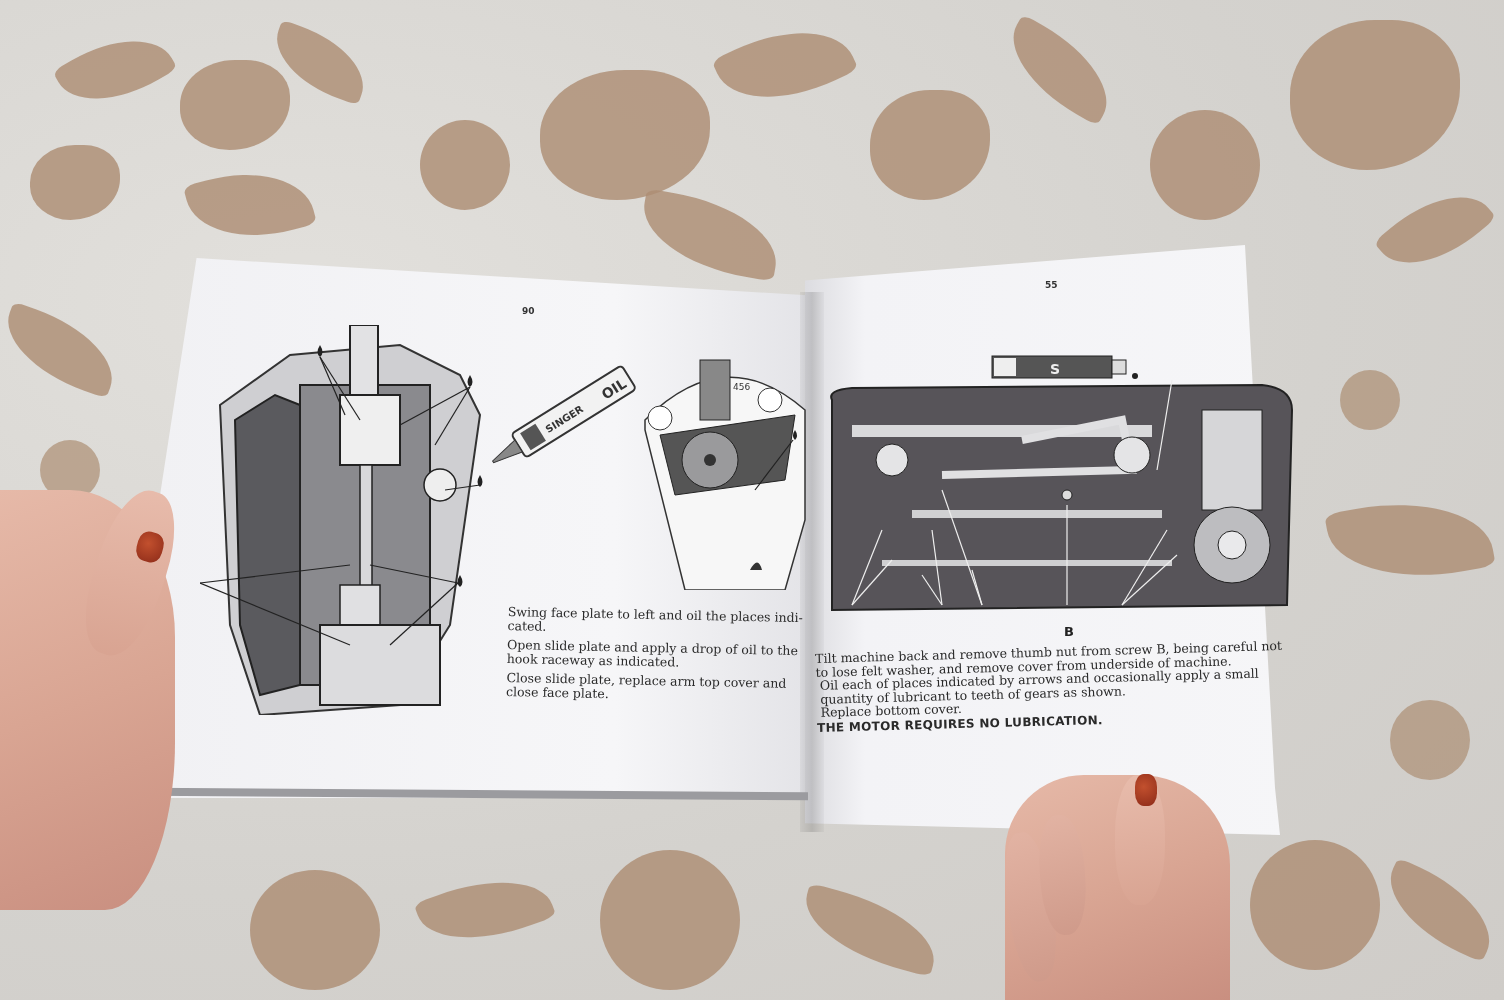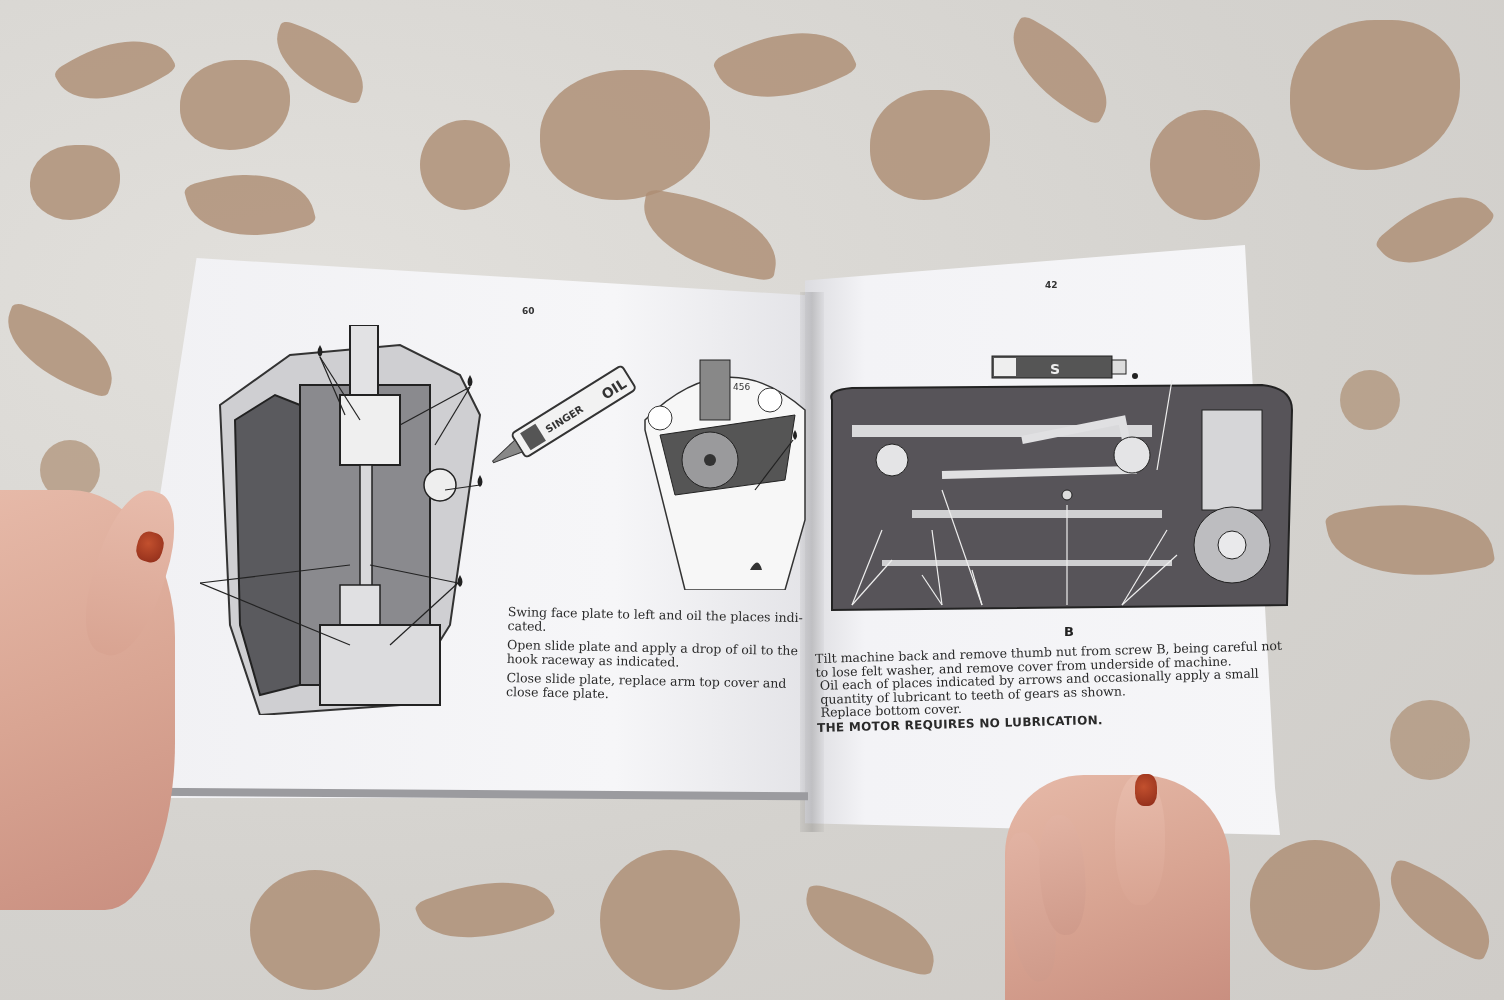--- a/index.html
+++ b/index.html
@@ -101,22 +101,22 @@
   <div class="motif leaf" style="left:0px;top:320px;width:120px;height:60px;transform:rotate(20deg);"></div>
   <div class="motif small" style="left:40px;top:440px;width:60px;height:60px;border-radius:50%;"></div>
 </div>
 
 <div class="book">
   <div class="page page-left"></div>
   <div class="page page-right"></div>
   <div class="gutter"></div>
   <div class="page-edge-bottom"></div>
 
-  <div class="page-number pn-left">60</div>
-  <div class="page-number pn-right">42</div>
+  <div class="page-number pn-left">90</div>
+  <div class="page-number pn-right">55</div>
 
   <svg class="illus machine-head" viewBox="0 0 300 390">
     <path d="M20 80 L90 30 L200 20 L260 50 L280 90 L250 300 L200 380 L60 390 L30 300 Z" fill="#cfcfd2" stroke="#333" stroke-width="2"></path>
     <path d="M35 95 L75 70 L100 80 L100 360 L60 370 L40 300 Z" fill="#5a5a5e" stroke="#222" stroke-width="2"></path>
     <rect x="100" y="60" width="130" height="300" fill="#8a8a8e" stroke="#222" stroke-width="2"></rect>
     <rect x="150" y="0" width="28" height="70" fill="#e2e2e4" stroke="#222" stroke-width="2"></rect>
     <rect x="140" y="70" width="60" height="70" fill="#efefef" stroke="#222" stroke-width="2"></rect>
     <rect x="160" y="140" width="12" height="220" fill="#d8d8da" stroke="#222" stroke-width="1.5"></rect>
     <rect x="140" y="260" width="40" height="60" fill="#e0e0e2" stroke="#222" stroke-width="1.5"></rect>
     <rect x="120" y="300" width="120" height="80" fill="#dcdcde" stroke="#222" stroke-width="2"></rect>

